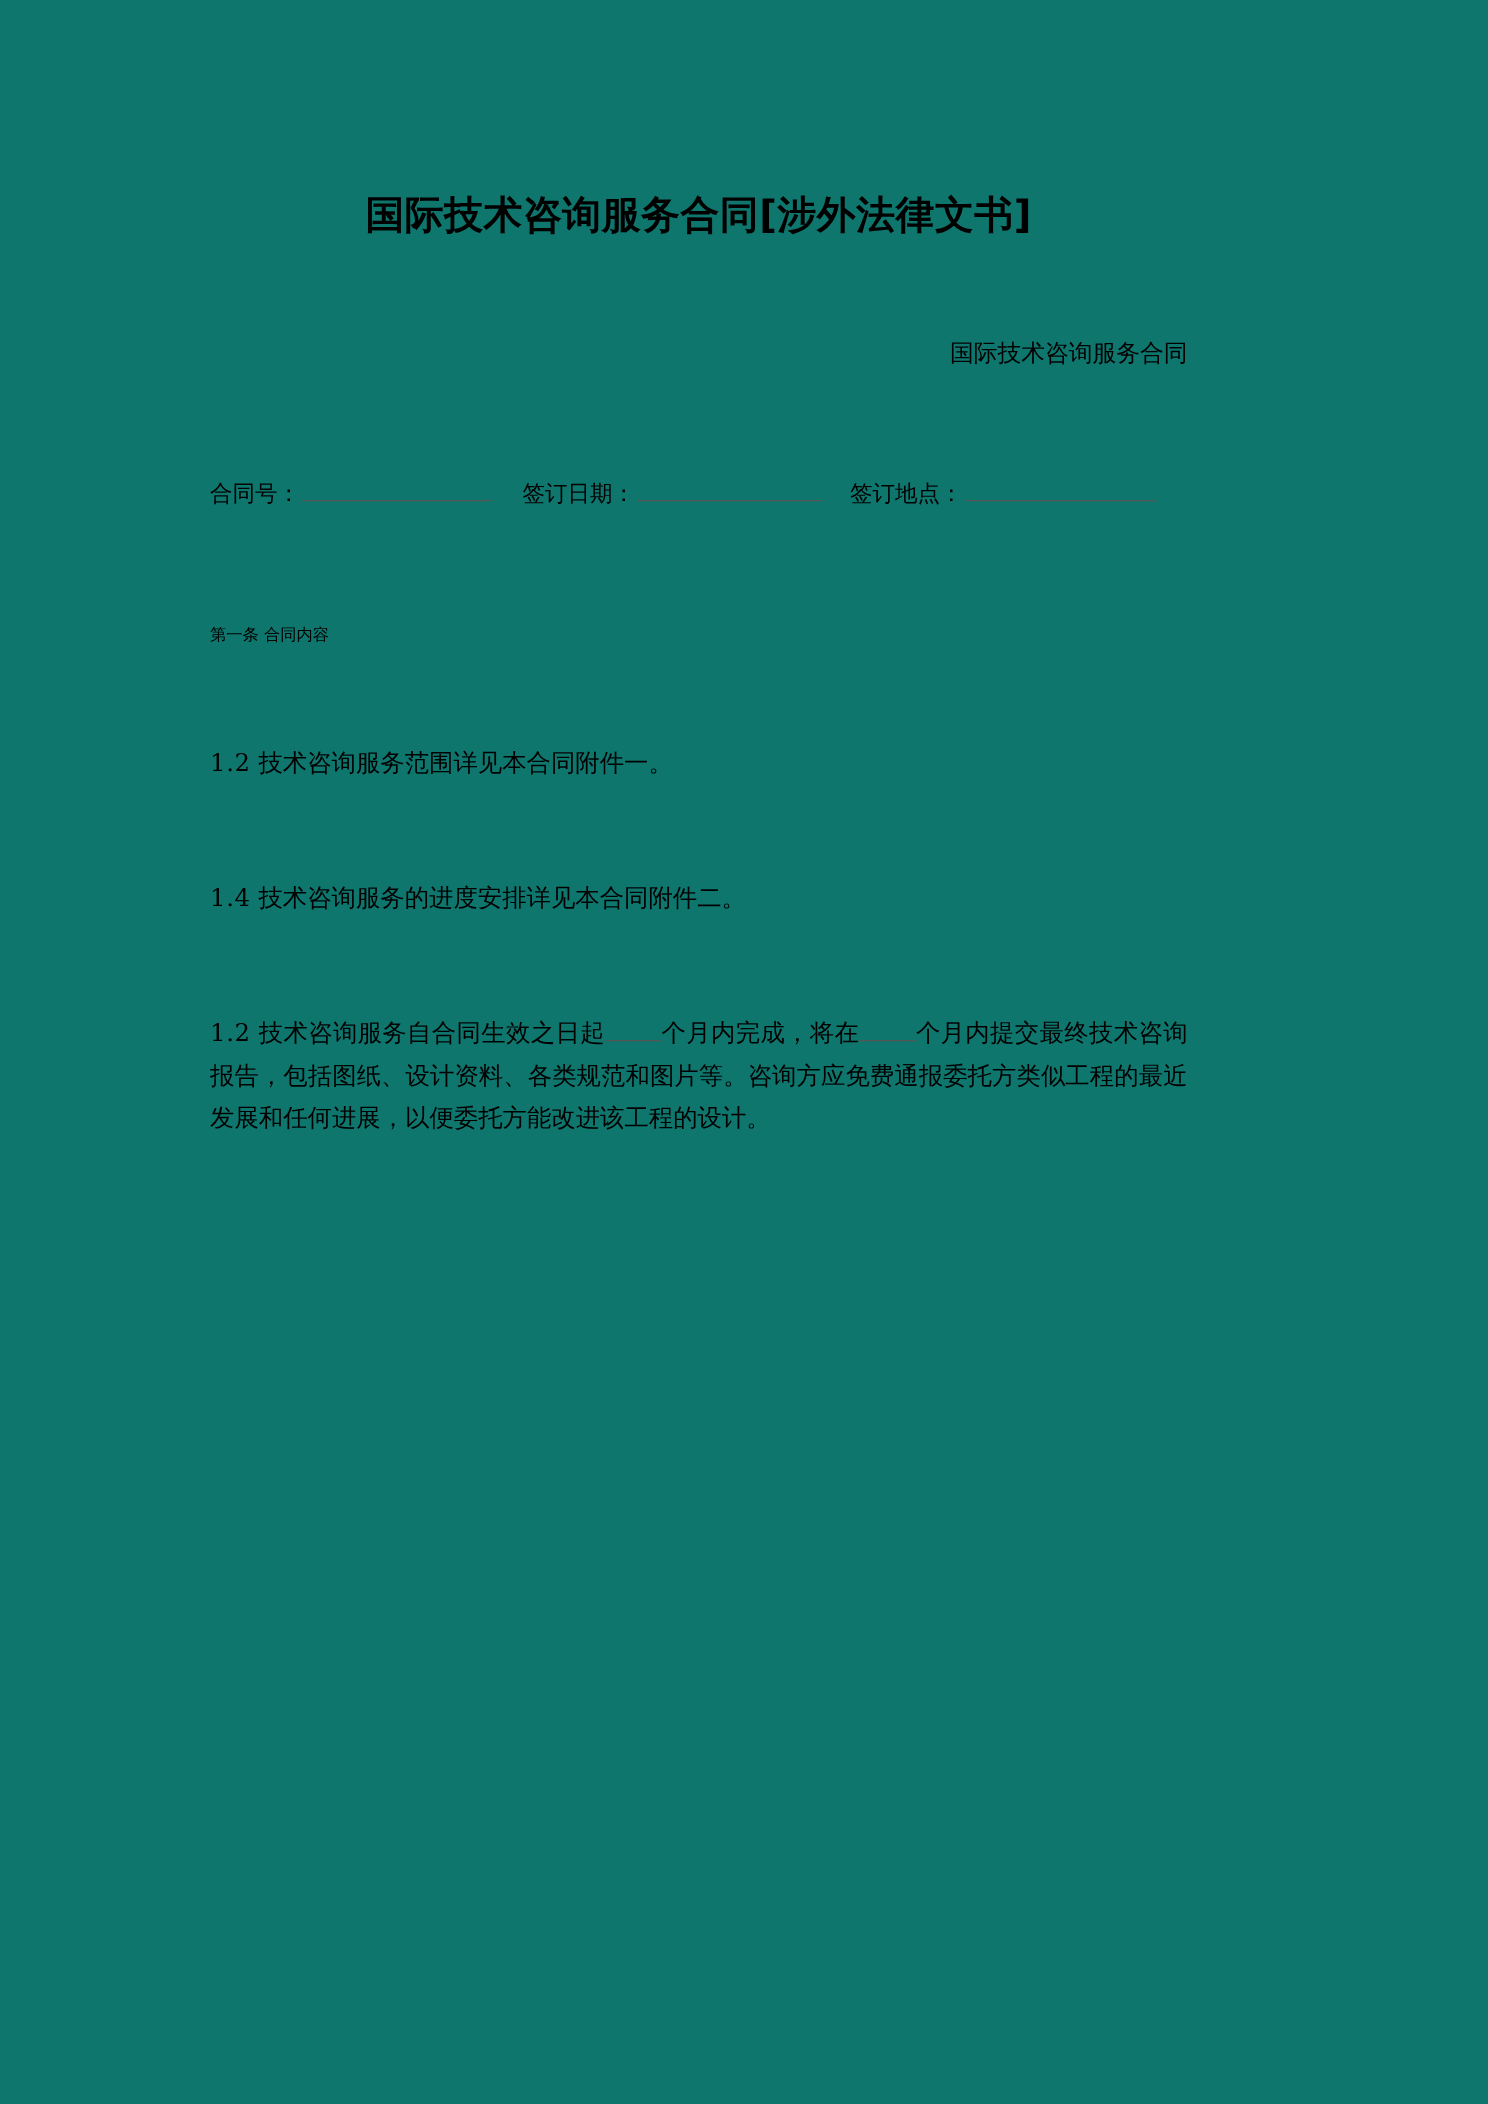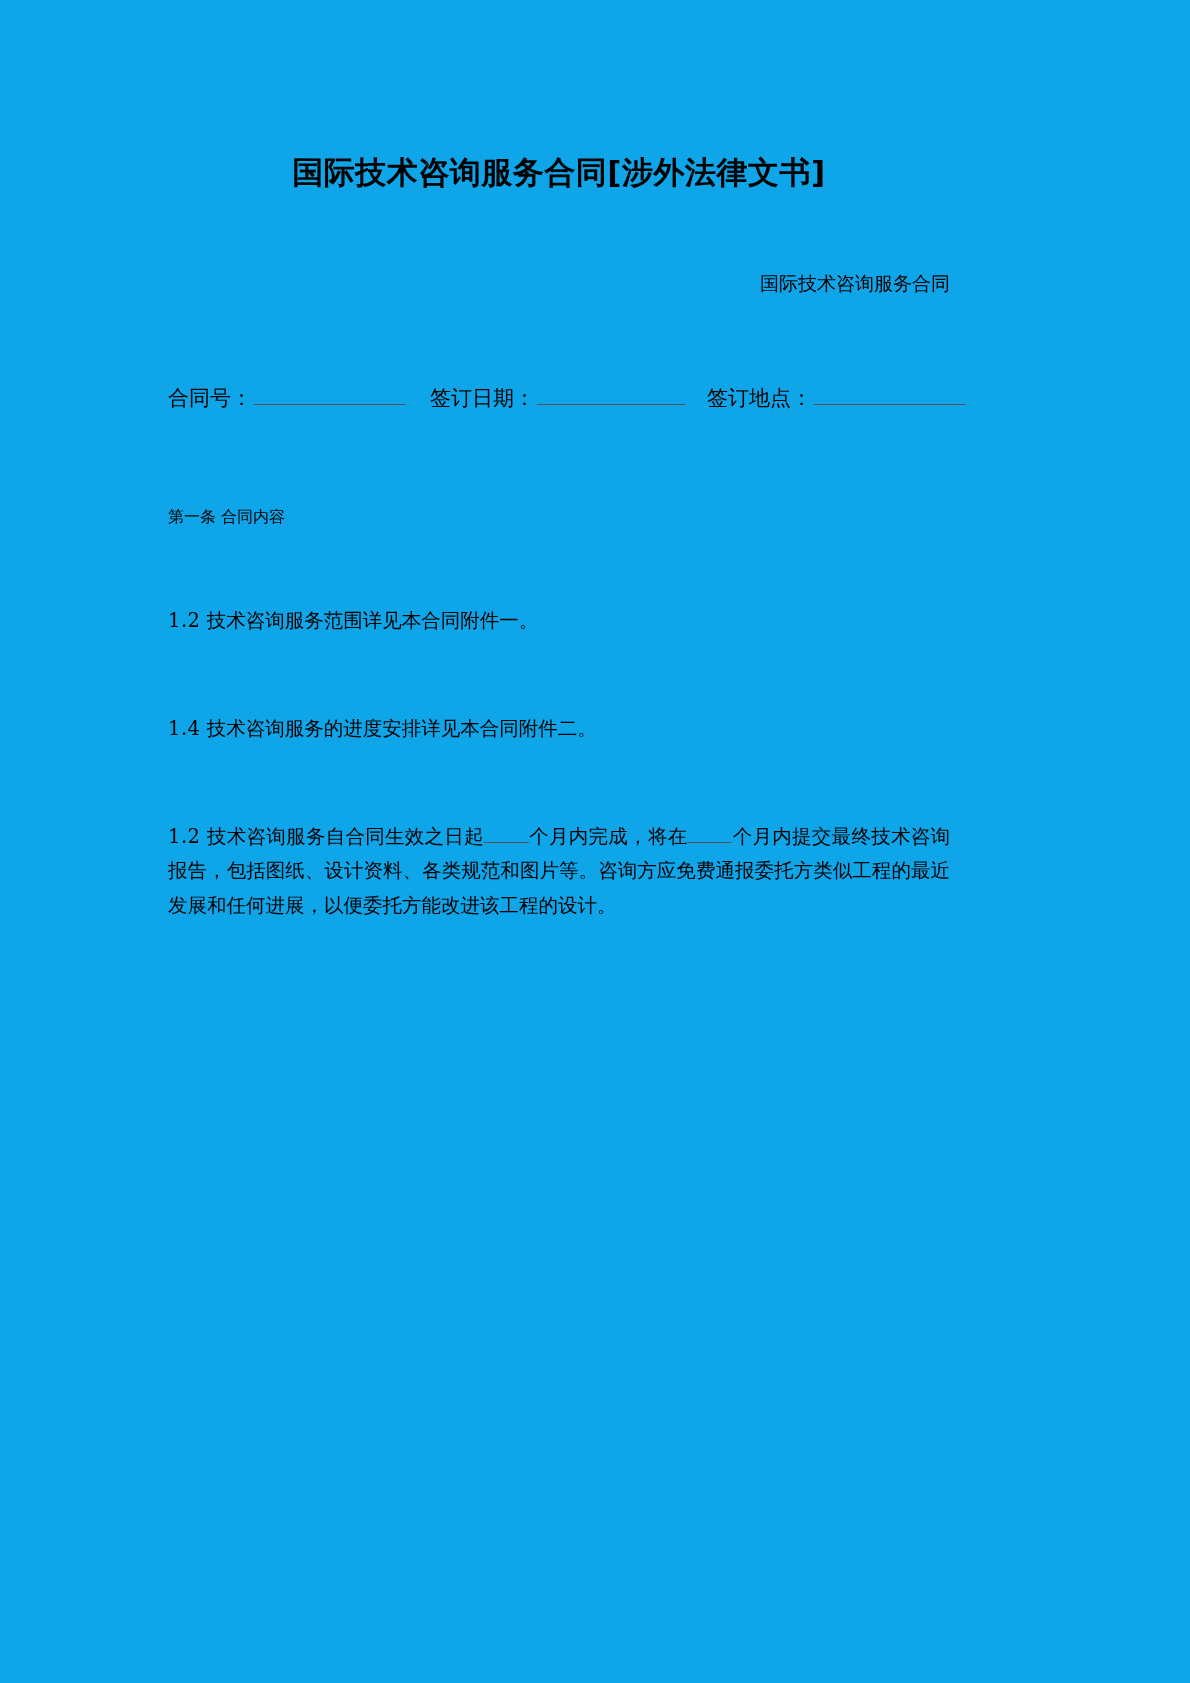--- a/index.html
+++ b/index.html
@@ -11,21 +11,21 @@
     width: 1190px;
     height: 1683px;
     font-family: "DejaVu Serif", "Liberation Serif", serif;
     color: #000000;
     -webkit-font-smoothing: antialiased;
   }
   .page {
     position: relative;
     width: 1190px;
     height: 1683px;
-    background: #0ea5e9;
+    background: #0f766e;
     box-sizing: border-box;
     padding: 0;
     overflow: hidden;
   }
   .content {
     position: absolute;
     left: 168px;
     top: 0;
     width: 782px;
   }
@@ -43,21 +43,21 @@
 
   .subtitle {
     font-size: 19px;
     line-height: 1.7;
     margin: 0;
     padding-top: 73px;
     text-align: right;
   }
 
   .info-line {
-    font-size: 21px;
+    font-size: 18px;
     line-height: 1.7;
     margin: 0;
     padding-top: 82px;
     white-space: nowrap;
   }
   .blank {
     display: inline-block;
     border-bottom: 1px solid #555;
     vertical-align: baseline;
     height: 1.05em;
@@ -83,21 +83,21 @@
     height: 1.02em;
     vertical-align: baseline;
   }
   .ub-90 { width: 96px; }
   .ub-50 { width: 50px; }
   .ub-110 { width: 118px; }
   .ub-100 { width: 104px; }
   .ub-45 { width: 45px; }
 
   .section-head {
-    font-size: 16px;
+    font-size: 13px;
     line-height: 1.7;
     margin: 0;
     padding-top: 86px;
   }
 
   .clause {
     font-size: 19.5px;
     line-height: 1.75;
     margin: 0;
     text-align: justify;

